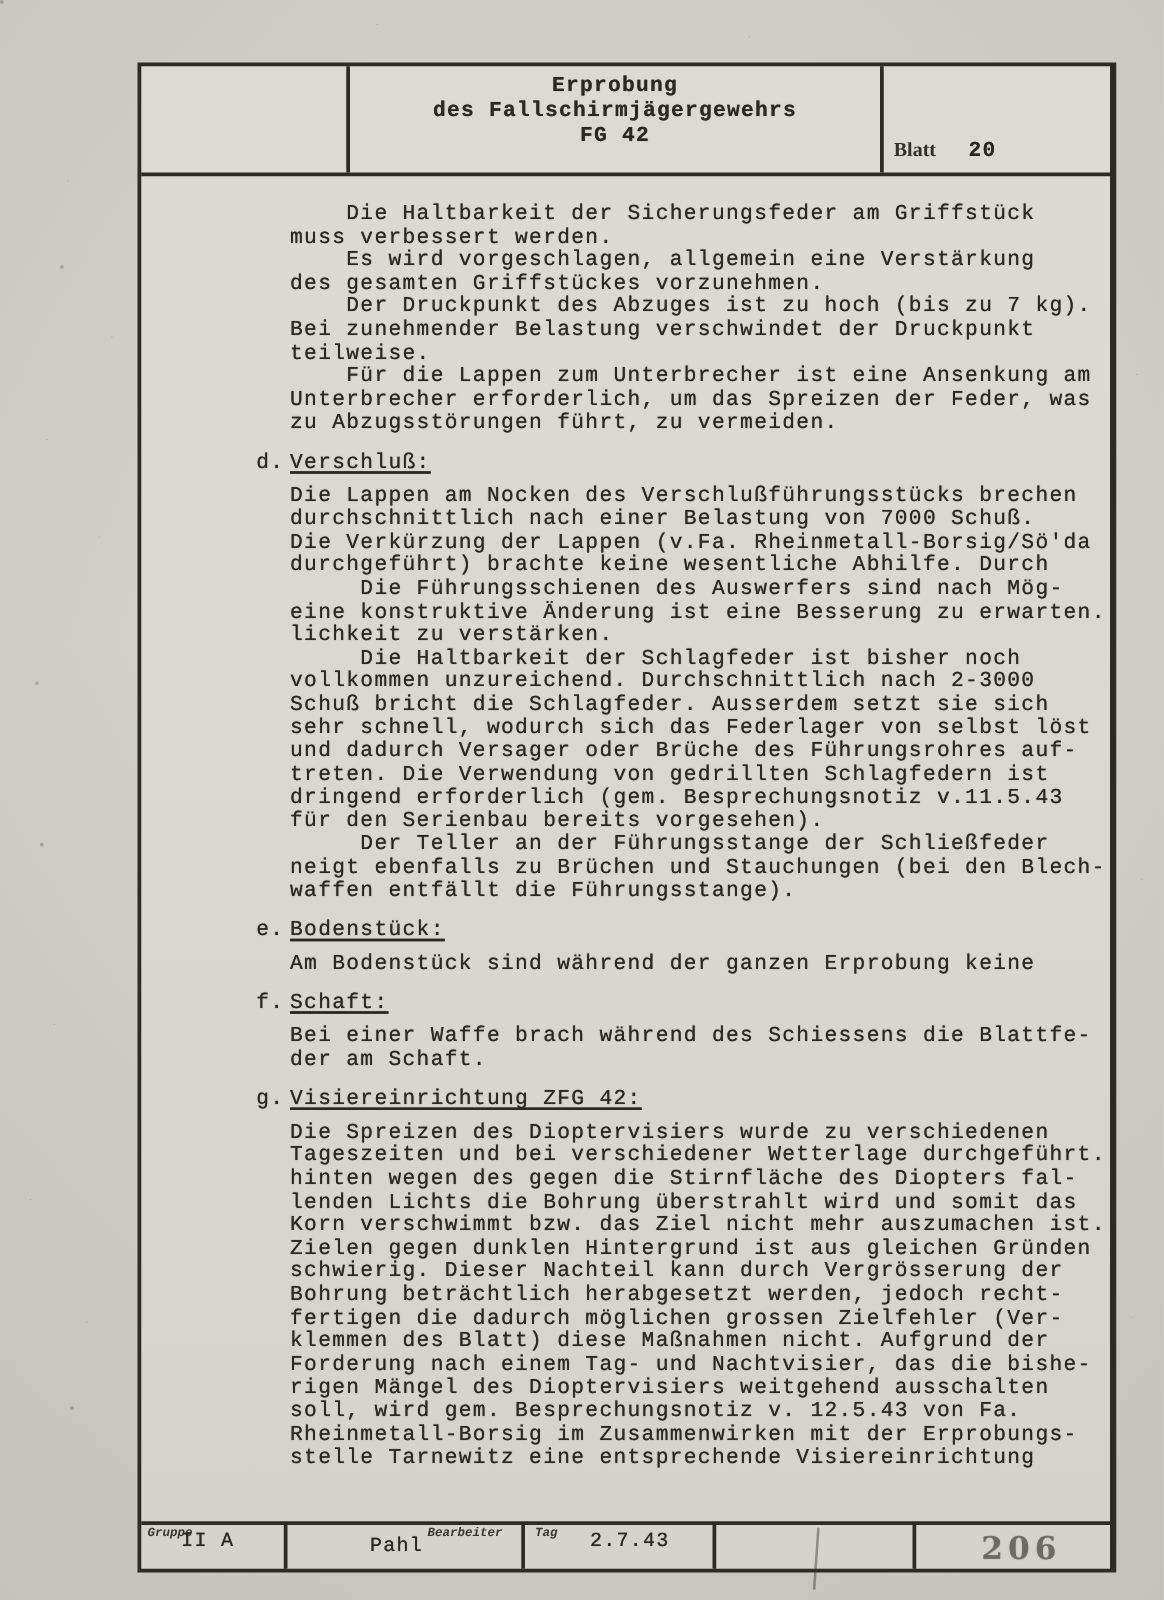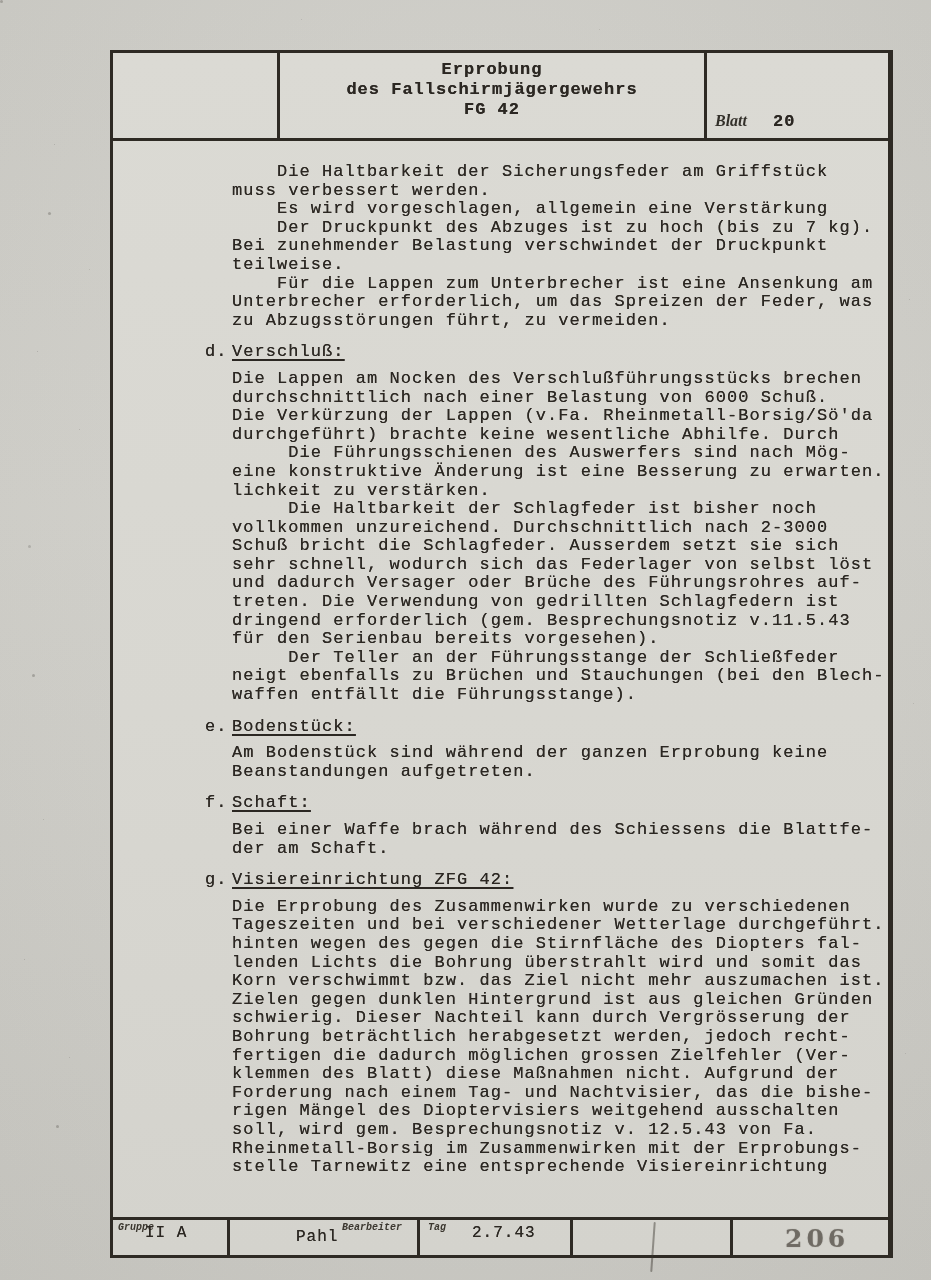--- a/index.html
+++ b/index.html
@@ -67,21 +67,21 @@
   }
   .hdr-cell.c3{
     position:relative;
   }
   .sheet{
     position:absolute;left:8px;bottom:7px;
     display:flex;align-items:baseline;
   }
   .sheet-label{
     font-family:"Liberation Serif", serif;
-    font-style:italic;font-weight:bold;
+    font-weight:bold;
     font-size:16px;color:#33302a;
   }
   .sheet-num{
     margin-left:26px;
     font-size:17px;font-weight:bold;
     letter-spacing:1px;
     text-shadow:0 0 .5px rgba(43,39,34,.8);
   }
   
   .body{
@@ -187,37 +187,38 @@
 
     <div class="body">
 
     <div class="section">
 
         <div class="sec-lines">
 
         <div class="tline">    Die Haltbarkeit der Sicherungsfeder am Griffstück</div>
             <div class="tline">muss verbessert werden.</div>
             <div class="tline">    Es wird vorgeschlagen, allgemein eine Verstärkung</div>
+            <div class="tline">des gesamten Griffstückes vorzunehmen.</div>
             <div class="tline">    Der Druckpunkt des Abzuges ist zu hoch (bis zu 7 kg).</div>
             <div class="tline">Bei zunehmender Belastung verschwindet der Druckpunkt</div>
             <div class="tline">teilweise.</div>
             <div class="tline">    Für die Lappen zum Unterbrecher ist eine Ansenkung am</div>
             <div class="tline">Unterbrecher erforderlich, um das Spreizen der Feder, was</div>
             <div class="tline">zu Abzugsstörungen führt, zu vermeiden.</div>
           </div>
       </div>
         <div class="section">
         <div class="sec-head">
           <span class="sec-letter">d.</span>
           <span class="sec-title">Verschluß:</span>
         </div>
         <div class="sec-lines">
 
         <div class="tline">Die Lappen am Nocken des Verschlußführungsstücks brechen</div>
-            <div class="tline">durchschnittlich nach einer Belastung von 6000 Schuß.</div>
+            <div class="tline">durchschnittlich nach einer Belastung von 7000 Schuß.</div>
             <div class="tline">Die Verkürzung der Lappen (v.Fa. Rheinmetall-Borsig/Sö'da</div>
             <div class="tline">durchgeführt) brachte keine wesentliche Abhilfe. Durch</div>
             <div class="tline">     Die Führungsschienen des Auswerfers sind nach Mög-</div>
             <div class="tline">eine konstruktive Änderung ist eine Besserung zu erwarten.</div>
             <div class="tline">lichkeit zu verstärken.</div>
             <div class="tline">     Die Haltbarkeit der Schlagfeder ist bisher noch</div>
             <div class="tline">vollkommen unzureichend. Durchschnittlich nach 2-3000</div>
             <div class="tline">Schuß bricht die Schlagfeder. Ausserdem setzt sie sich</div>
             <div class="tline">sehr schnell, wodurch sich das Federlager von selbst löst</div>
             <div class="tline">und dadurch Versager oder Brüche des Führungsrohres auf-</div>
@@ -230,42 +231,41 @@
           </div>
       </div>
         <div class="section">
         <div class="sec-head">
           <span class="sec-letter">e.</span>
           <span class="sec-title">Bodenstück:</span>
         </div>
         <div class="sec-lines">
 
         <div class="tline">Am Bodenstück sind während der ganzen Erprobung keine</div>
-            <div class="tline">Beanstandungen aufgetreten.</div>
           </div>
       </div>
         <div class="section">
         <div class="sec-head">
           <span class="sec-letter">f.</span>
           <span class="sec-title">Schaft:</span>
         </div>
         <div class="sec-lines">
 
         <div class="tline">Bei einer Waffe brach während des Schiessens die Blattfe-</div>
             <div class="tline">der am Schaft.</div>
           </div>
       </div>
         <div class="section">
         <div class="sec-head">
           <span class="sec-letter">g.</span>
           <span class="sec-title">Visiereinrichtung ZFG 42:</span>
         </div>
         <div class="sec-lines">
 
-        <div class="tline">Die Erprobung des Zusammenwirken wurde zu verschiedenen</div>
+        <div class="tline">Die Spreizen des Dioptervisiers wurde zu verschiedenen</div>
             <div class="tline">Tageszeiten und bei verschiedener Wetterlage durchgeführt.</div>
             <div class="tline">hinten wegen des gegen die Stirnfläche des Diopters fal-</div>
             <div class="tline">lenden Lichts die Bohrung überstrahlt wird und somit das</div>
             <div class="tline">Korn verschwimmt bzw. das Ziel nicht mehr auszumachen ist.</div>
             <div class="tline">Zielen gegen dunklen Hintergrund ist aus gleichen Gründen</div>
             <div class="tline">schwierig. Dieser Nachteil kann durch Vergrösserung der</div>
             <div class="tline">Bohrung beträchtlich herabgesetzt werden, jedoch recht-</div>
             <div class="tline">fertigen die dadurch möglichen grossen Zielfehler (Ver-</div>
             <div class="tline">klemmen des Blatt) diese Maßnahmen nicht. Aufgrund der</div>
             <div class="tline">Forderung nach einem Tag- und Nachtvisier, das die bishe-</div>

